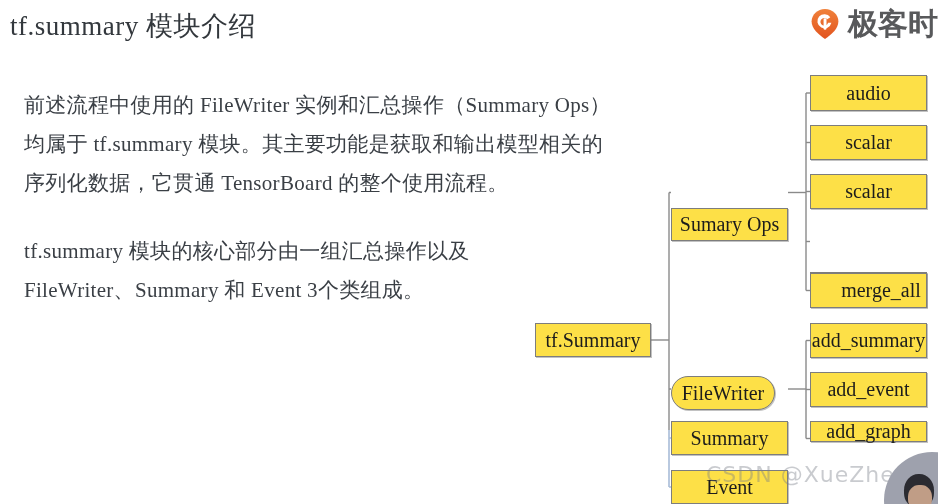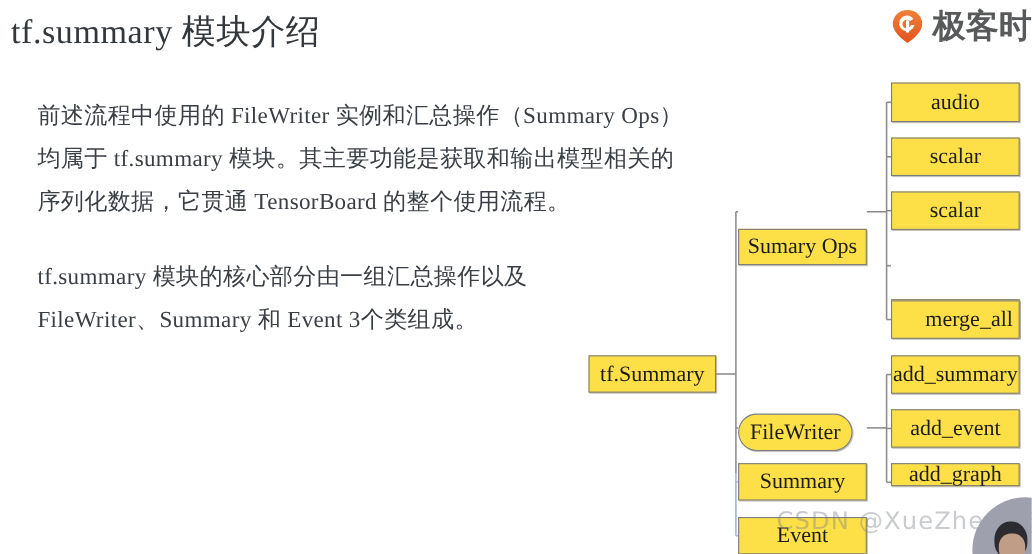--- a/index.html
+++ b/index.html
@@ -40,38 +40,38 @@
     letter-spacing: 0px;
     margin-left: 6px;
     white-space: nowrap;
   }
 
   
   .title {
     position: absolute;
     left: 10px;
     top: 8px;
-    font-size: 31px;
+    font-size: 27px;
     color: #33383d;
     letter-spacing: 0.5px;
     white-space: nowrap;
   }
 
   
   .para {
     position: absolute;
     color: #3a3f45;
     font-size: 21px;
     line-height: 39px;
     letter-spacing: 0.3px;
     white-space: nowrap;
   }
   .para-1 { left: 24px; top: 86px; }
   .para-2 { left: 24px; top: 232px; }
-  .para .line { display: block; margin-left: 10px; }
+  .para .line { display: block; }
 
   
   .diagram {
     position: absolute;
     left: 0;
     top: 0;
     width: 938px;
     height: 504px;
   }
   .node {

